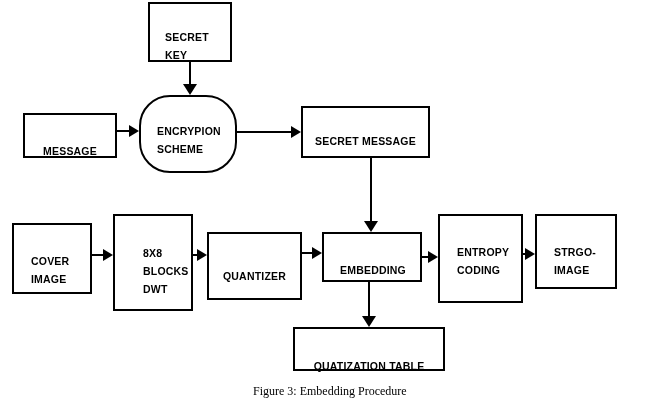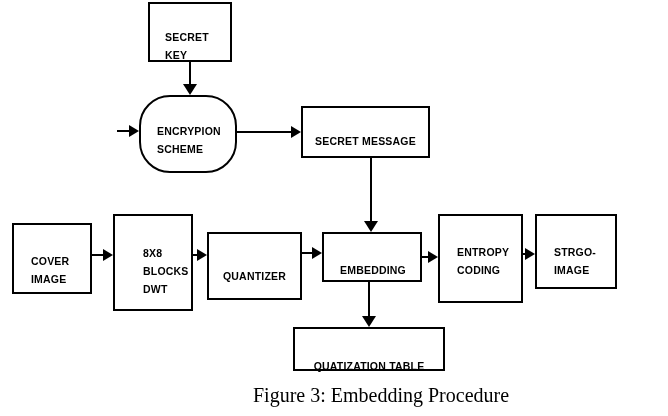--- a/index.html
+++ b/index.html
@@ -38,35 +38,38 @@
   .arrow{position:absolute;inset:0;pointer-events:none;}
   .arrow i{position:absolute;display:block;background:#000;}
   .arrow i.head{background:transparent;width:0;height:0;}
   .head.right{border-top:6px solid transparent;border-bottom:6px solid transparent;border-left:10px solid #000;}
   .head.down {border-left:7px solid transparent;border-right:7px solid transparent;border-top:11px solid #000;}
 
   .caption{
     position:absolute;
     left:253px;top:384px;
     font-family:"Liberation Serif",serif;
-    font-size:20px;
+    font-size:12px;
     color:#000;
     white-space:nowrap;
   }
 </style>
 </head>
 <body>
 
 <div id="stage">
 
   <div class="node n-secret-key">
     <span>SECRET
 KEY</span>
   </div>
 
+  <div class="node n-message">
+    <span>MESSAGE</span>
+  </div>
 
   <div class="node n-encrypion-scheme">
     <span>ENCRYPION
 SCHEME</span>
   </div>
 
   <div class="node n-secret-message">
     <span>SECRET MESSAGE</span>
   </div>
 

